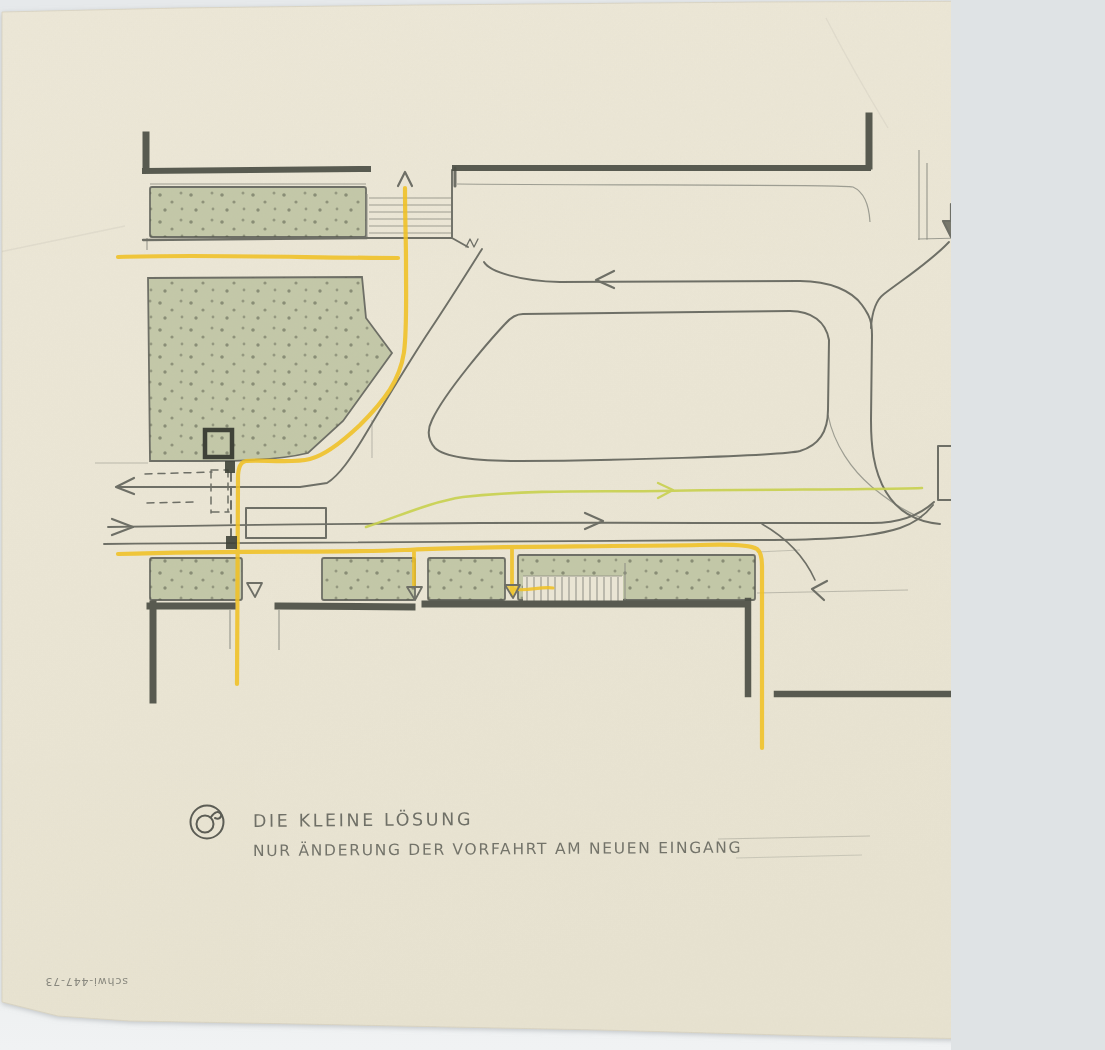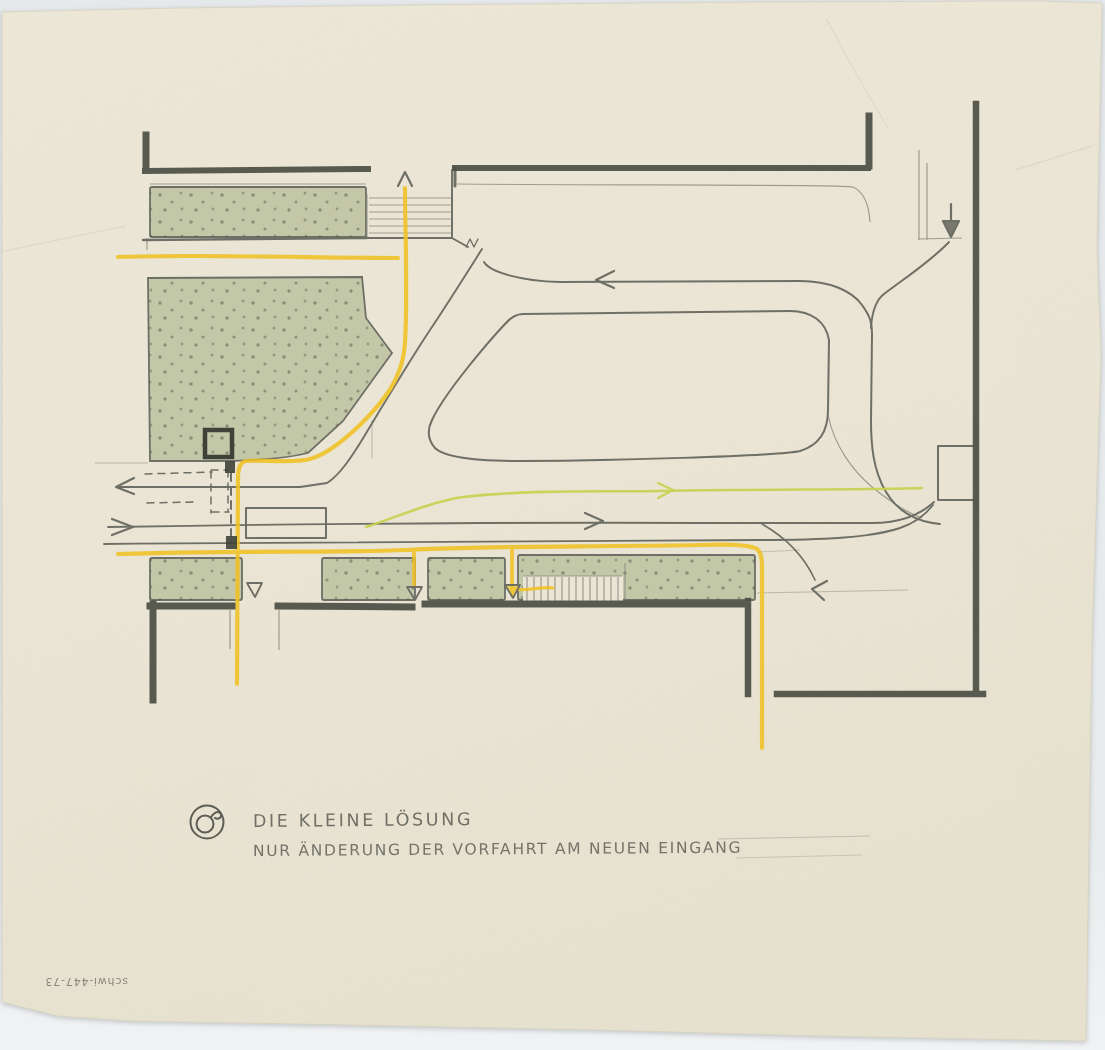--- a/index.html
+++ b/index.html
@@ -1,16 +1,16 @@
 <!DOCTYPE html>
 <html><head>
 <meta charset="utf-8">
 <style>
   html,body{margin:0;padding:0;background:#dfe3e5;}
-  .stage{position:relative;width:1105px;height:1050px;overflow:hidden;
+  .stage{position:relative;width:951px;height:1050px;overflow:hidden;
          font-family:"DejaVu Sans",sans-serif;}
   svg{display:block;}
   text{font-family:"DejaVu Sans",sans-serif;}
   .cap1{font-size:17.5px;letter-spacing:2.6px;}
   .cap2{font-size:15.5px;letter-spacing:1.7px;}
   .arch{font-size:11px;letter-spacing:.8px;opacity:.75;}
 </style>
 </head>
 <body>
 

